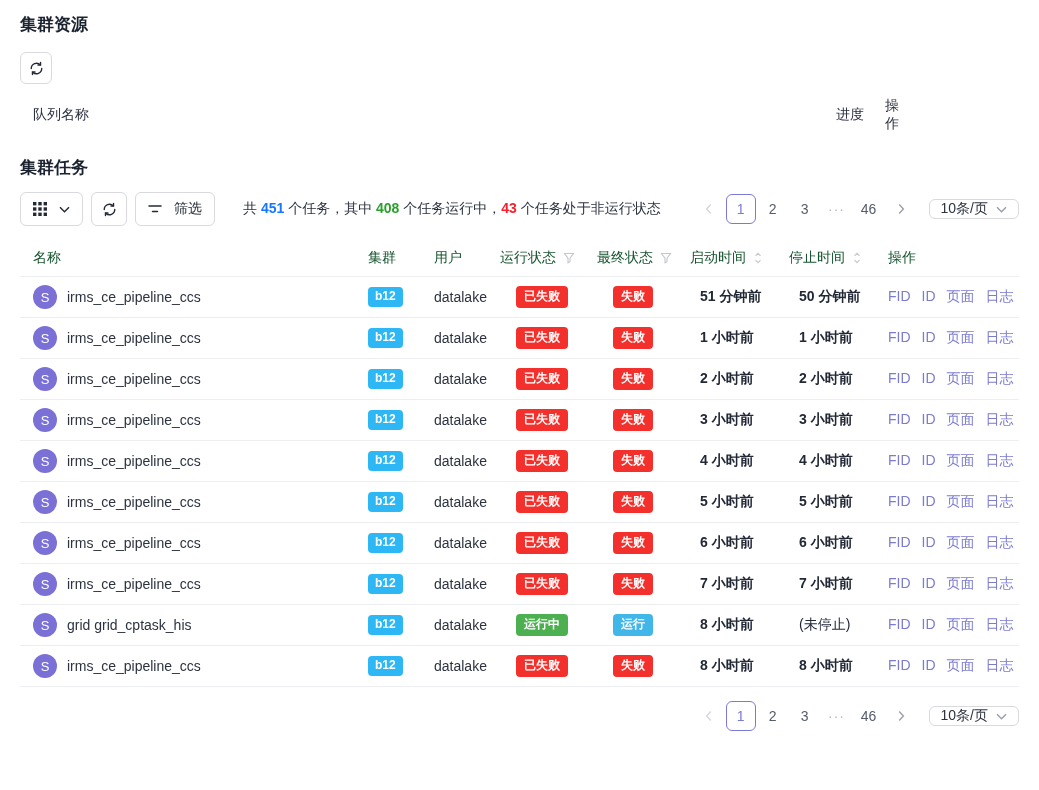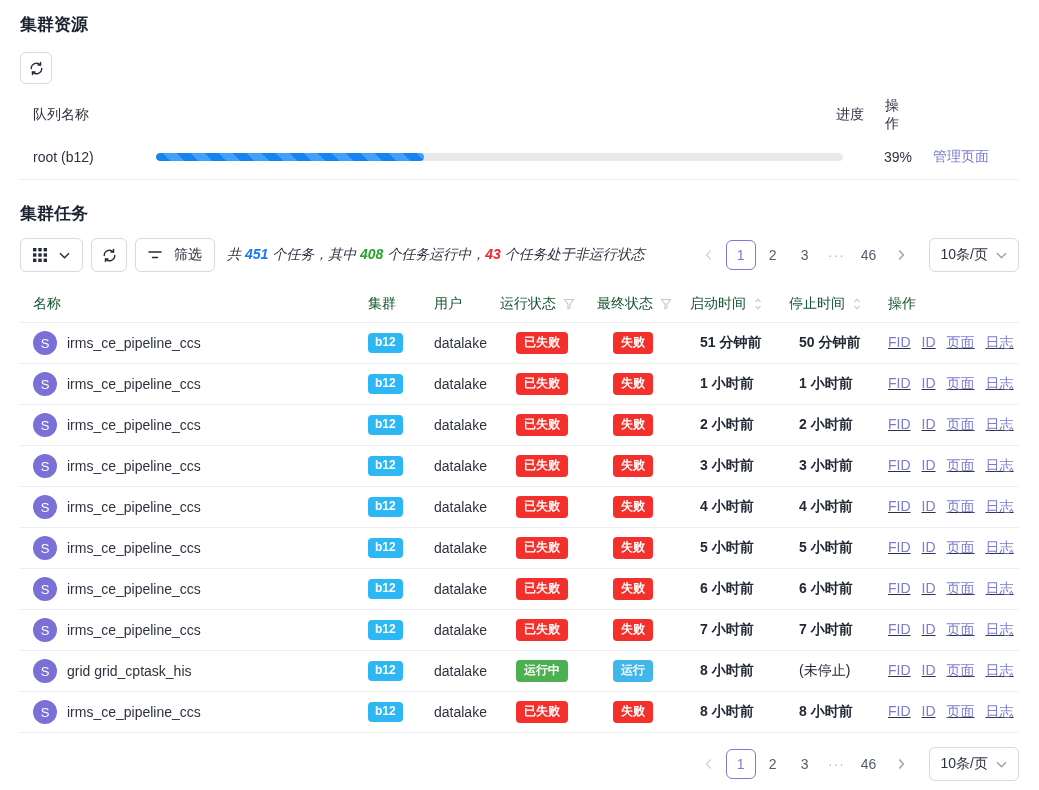--- a/index.html
+++ b/index.html
@@ -25,36 +25,36 @@
   .res-c3 { text-align:right; }
   .res-c4 { padding-left:21px; }
   .progress-track { height:8px; border-radius:99px; background:var(--progress-track); overflow:hidden; }
   .progress-fill { height:100%; border-radius:99px;
     background:repeating-linear-gradient(45deg, var(--progress-blue) 0 10px, var(--progress-blue-light) 10px 20px); }
   a.link { color:var(--link-purple); text-decoration:none; cursor:pointer; }
 
   
   .toolbar { margin-top:13px; display:flex; align-items:center; }
   .toolbar .btn + .btn { margin-left:8px; }
-  .summary { margin-left:12px; color:#2c3340; white-space:nowrap;font-style:italic; }
+  .summary { margin-left:28px; color:#2c3340; white-space:nowrap; }
   .sum-blue { color:var(--accent-blue); font-weight:700; }
   .sum-green { color:var(--summary-green); font-weight:700; }
   .sum-red { color:var(--summary-red); font-weight:700; }
 
   
   .pager { display:flex; align-items:center; margin-left:auto; }
   .pager-bottom { margin-top:14px; justify-content:flex-end; }
   .pg-item, .pg-dots, .pg-arrow { min-width:30px; height:30px; margin:0 1px;
     display:inline-flex; align-items:center; justify-content:center;
     font-size:14px; color:#555c6b; border-radius:6px; cursor:pointer; }
   .pg-item.active { border:1px solid var(--pagination-purple); color:var(--pagination-purple); }
   .pg-dots { color:#b3b8c2; letter-spacing:1px; }
   .pg-arrow { color:#9aa0aa; }
   .pg-arrow.disabled { color:#d3d6dd; cursor:default; }
-  .pg-size { height:34px; margin-left:12px; border:1px solid #d9d9de; border-radius:6px;
+  .pg-size { height:20px; margin-left:12px; border:1px solid #d9d9de; border-radius:6px;
     display:inline-flex; align-items:center; gap:8px; padding:0 11px; color:#2c323f; cursor:pointer; }
   .pg-size .chev { color:#9aa0aa; display:inline-flex; }
 
   
   .t-header, .t-row { display:grid;
     grid-template-columns:335px 66px 66px 97px 93px 99px 99px 1fr;
     align-items:center; padding-left:13px; }
   .t-header { height:37px; margin-top:14px; border-bottom:1px solid #eceef2;
     color:#14532d; font-weight:500; }
   .th { display:flex; align-items:center; }
@@ -66,21 +66,21 @@
   .tag-cluster { display:inline-block; background:var(--tag-cyan); color:#fff;
     font-size:12px; font-weight:700; padding:2px 7px; border-radius:4px; line-height:1.3; }
   .c-status { padding-left:16px; }
   .badge { display:inline-block; font-size:12px; color:#fff; padding:3px 8px;
     border-radius:4px; line-height:1.3;font-weight:bold; }
   .badge.red { background:var(--badge-red); }
   .badge.green { background:var(--badge-green); }
   .badge.cyan { background:var(--badge-cyan); }
   .c-time { font-weight:700; color:#222836; padding-left:10px; }
   .c-time.muted { font-weight:400; }
-  .c-actions { display:flex; gap:11px;text-decoration:underline; }
+  .c-actions { display:flex; gap:11px; }
   svg { display:block; }
 </style>
 </head>
 <body>
 
 <div class="page">
 
   <section>
     <h2 class="sec-title title-1">集群资源</h2>
 
@@ -92,30 +92,20 @@
           <path d="M12.3 1.6v2.7H9.6"></path>
             <path d="M3.7 14.4v-2.7h2.7"></path>
         </svg>
       </span>
     </button>
 
     <div class="res-header">
       <div>队列名称</div>
       <div class="res-c3">进度</div>
       <div class="res-c4">操作</div>
-    </div>
-    <div class="res-row">
-      <div>root (b12)</div>
-      <div style="padding-right:21px;">
-        <div class="progress-track">
-          <div class="progress-fill" style="width: 39%;"></div>
-        </div>
-      </div>
-      <div class="res-c3">39%</div>
-      <div class="res-c4"><a class="link">管理页面</a></div>
     </div>
   </section>
 
   <section>
     <h2 class="sec-title title-2">集群任务</h2>
 
     <div class="toolbar">
       <button class="btn">
         <span>
           <svg width="14" height="14" viewBox="0 0 14 14" fill="currentColor">

